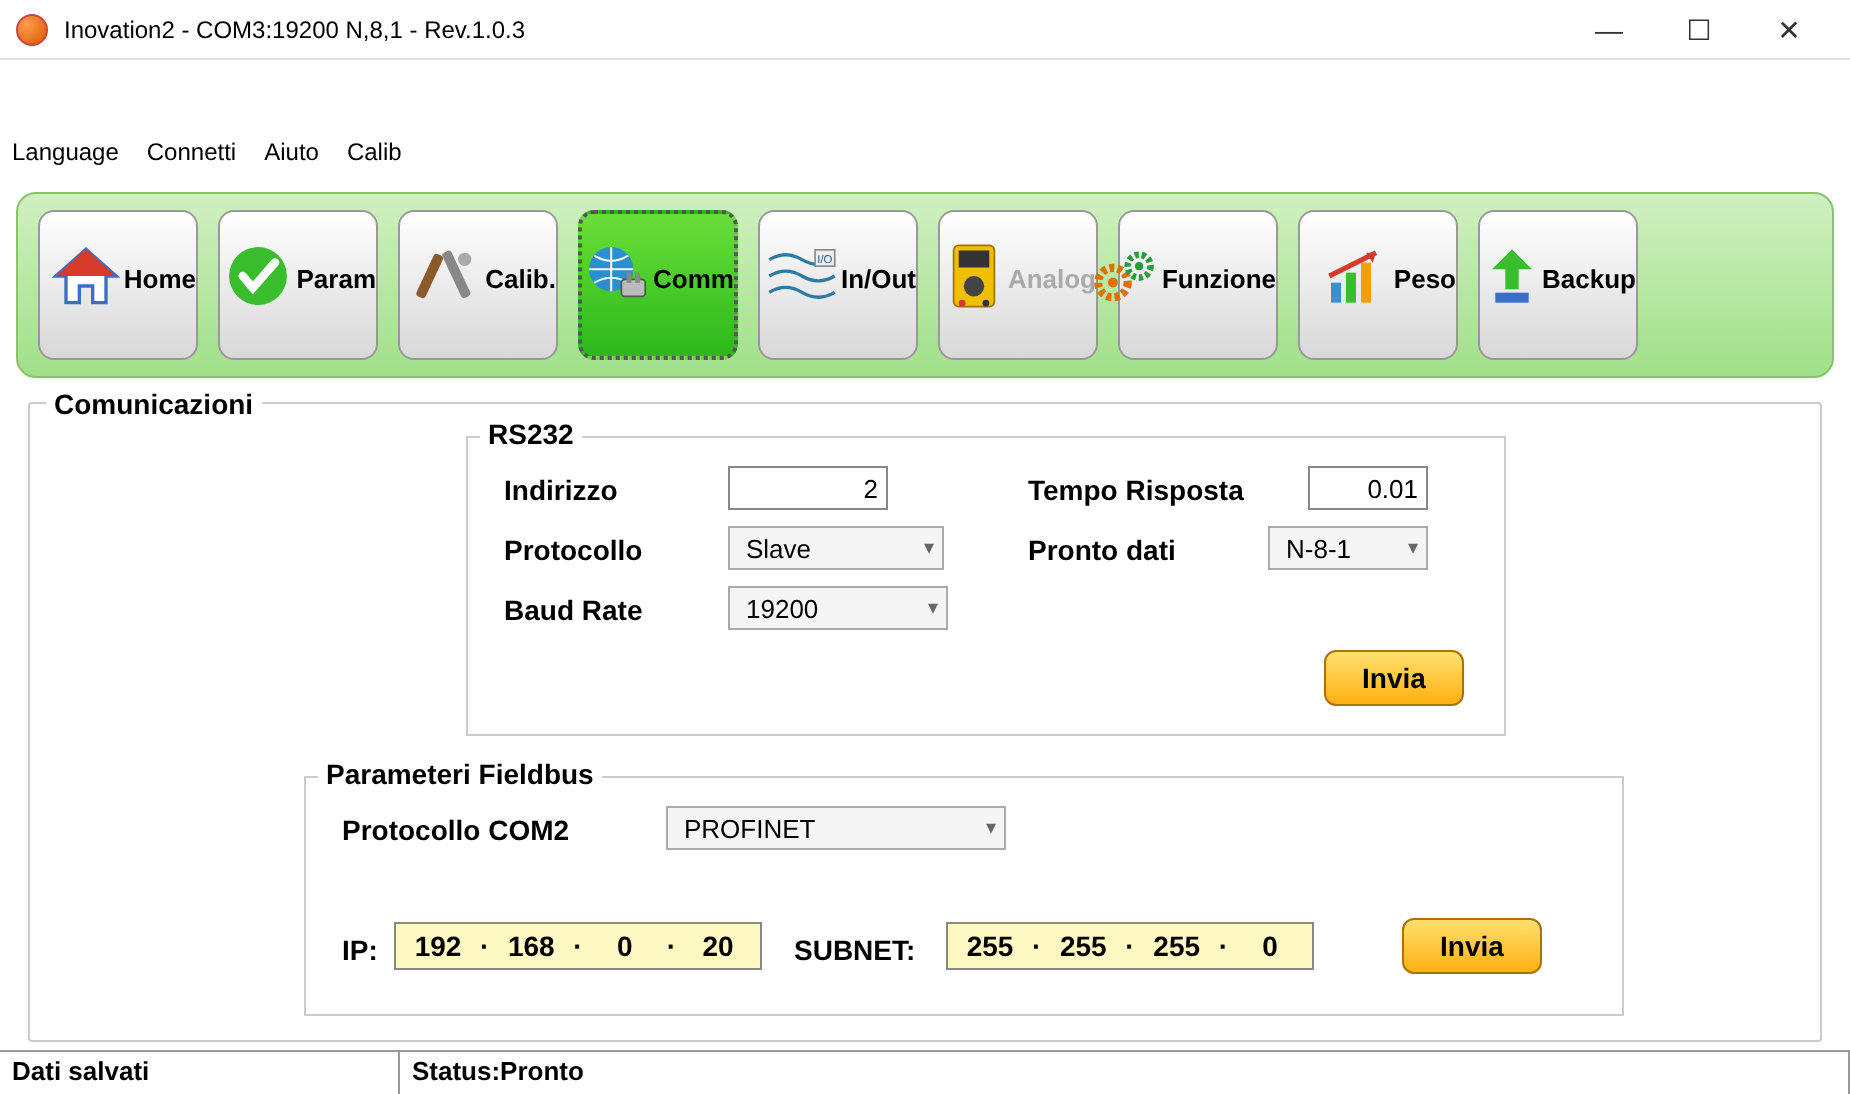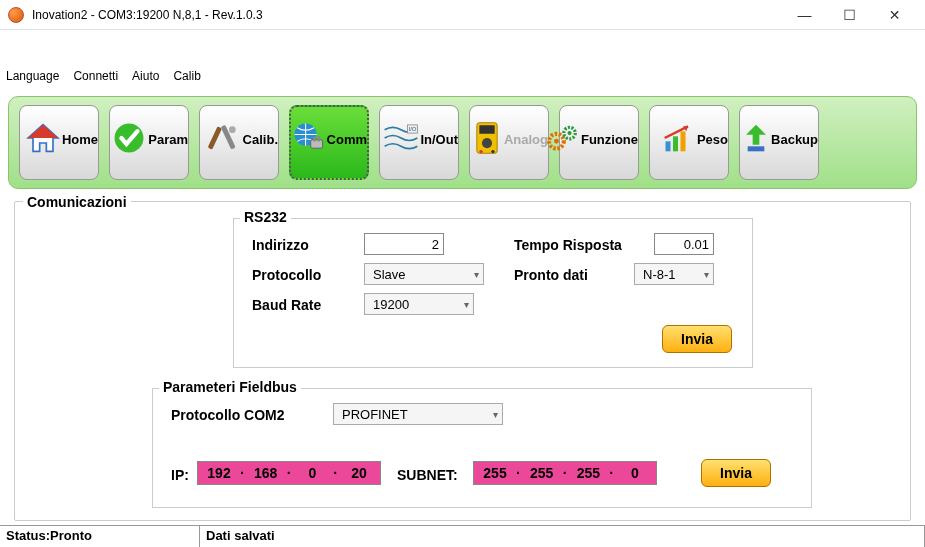--- a/index.html
+++ b/index.html
@@ -31,21 +31,21 @@
 .rs232-panel { left: 218px; top: 16px; width: 520px; height: 150px; }
 .fieldbus-panel { left: 137px; top: 186px; width: 660px; height: 120px; }
 
 .row-label { font-weight: bold; font-size: 14px; }
 .text-input { border: 1px solid #888; height: 22px; padding: 0 4px; font-size: 13px; text-align: right; }
 .select-like { border: 1px solid #aaa; height: 22px; background: #f5f5f5; display: flex; align-items: center; justify-content: space-between; padding: 0 4px 0 8px; font-size: 13px; }
 .chev { font-size: 10px; color: #666; }
 
 .send-btn { width: 70px; height: 28px; border: 1px solid #b07000; border-radius: 6px; background: linear-gradient(#ffe070, #ffb010); font-weight: bold; font-size: 14px; display: flex; align-items: center; justify-content: center; cursor: pointer; }
 
-.ip-box { border: 1px solid #888; height: 24px; display: flex; align-items: center; padding: 0 6px; font-size: 14px; font-weight: bold; gap: 4px; background: #ec4899; }
+.ip-box { border: 1px solid #888; height: 24px; display: flex; align-items: center; padding: 0 6px; font-size: 14px; font-weight: bold; gap: 4px; background: #fef9c3; }
 .ip-seg { width: 30px; text-align: center; }
 .ip-dot { padding: 0 2px; }
 
 .statusbar { position: absolute; bottom: 0; left: 0; right: 0; height: 22px; border-top: 1px solid #999; display: flex; font-size: 13px; }
 .status-cell { border-right: 1px solid #999; padding: 2px 6px; font-weight: bold; }
 .status-cell:first-child { width: 200px; }
 .status-cell:nth-child(2) { flex: 1; }
 
 
 .ico-home { width: 34px; height: 30px; }
@@ -191,21 +191,21 @@
   <div class="panel">
     <div class="panel-title">Comunicazioni</div>
 
     <div class="sub-panel rs232-panel">
       <div class="sub-title">RS232</div>
 
       <div style="position:absolute; left:18px; top:18px;" class="row-label">Indirizzo</div>
       <input class="text-input" style="position: absolute; left: 130px; top: 14px; width: 80px;" value="2">
 
       <div style="position:absolute; left:18px; top:48px;" class="row-label">Protocollo</div>
-      <div class="select-like" style="position:absolute; left:130px; top:44px; width:120px;">
+      <div class="select-like" style="position:absolute; left:130px; top:44px; width:108px;">
         <span>Slave</span>
         <span class="chev">▾</span>
       </div>
 
       <div style="position:absolute; left:18px; top:78px;" class="row-label">Baud Rate</div>
       <div class="select-like" style="position:absolute; left:130px; top:74px; width:110px;">
         <span>19200</span>
         <span class="chev">▾</span>
       </div>
 
@@ -256,15 +256,15 @@
 
       <div class="send-btn" style="position:absolute; right:40px; top:70px;">
         <span>Invia</span>
       </div>
     </div>
 
   </div>
 </div>
 
 <div class="statusbar">
+  <div class="status-cell">Dati salvati</div>
   <div class="status-cell">Status:Pronto</div>
-  <div class="status-cell">Dati salvati</div>
 </div>
 
 </body></html>

